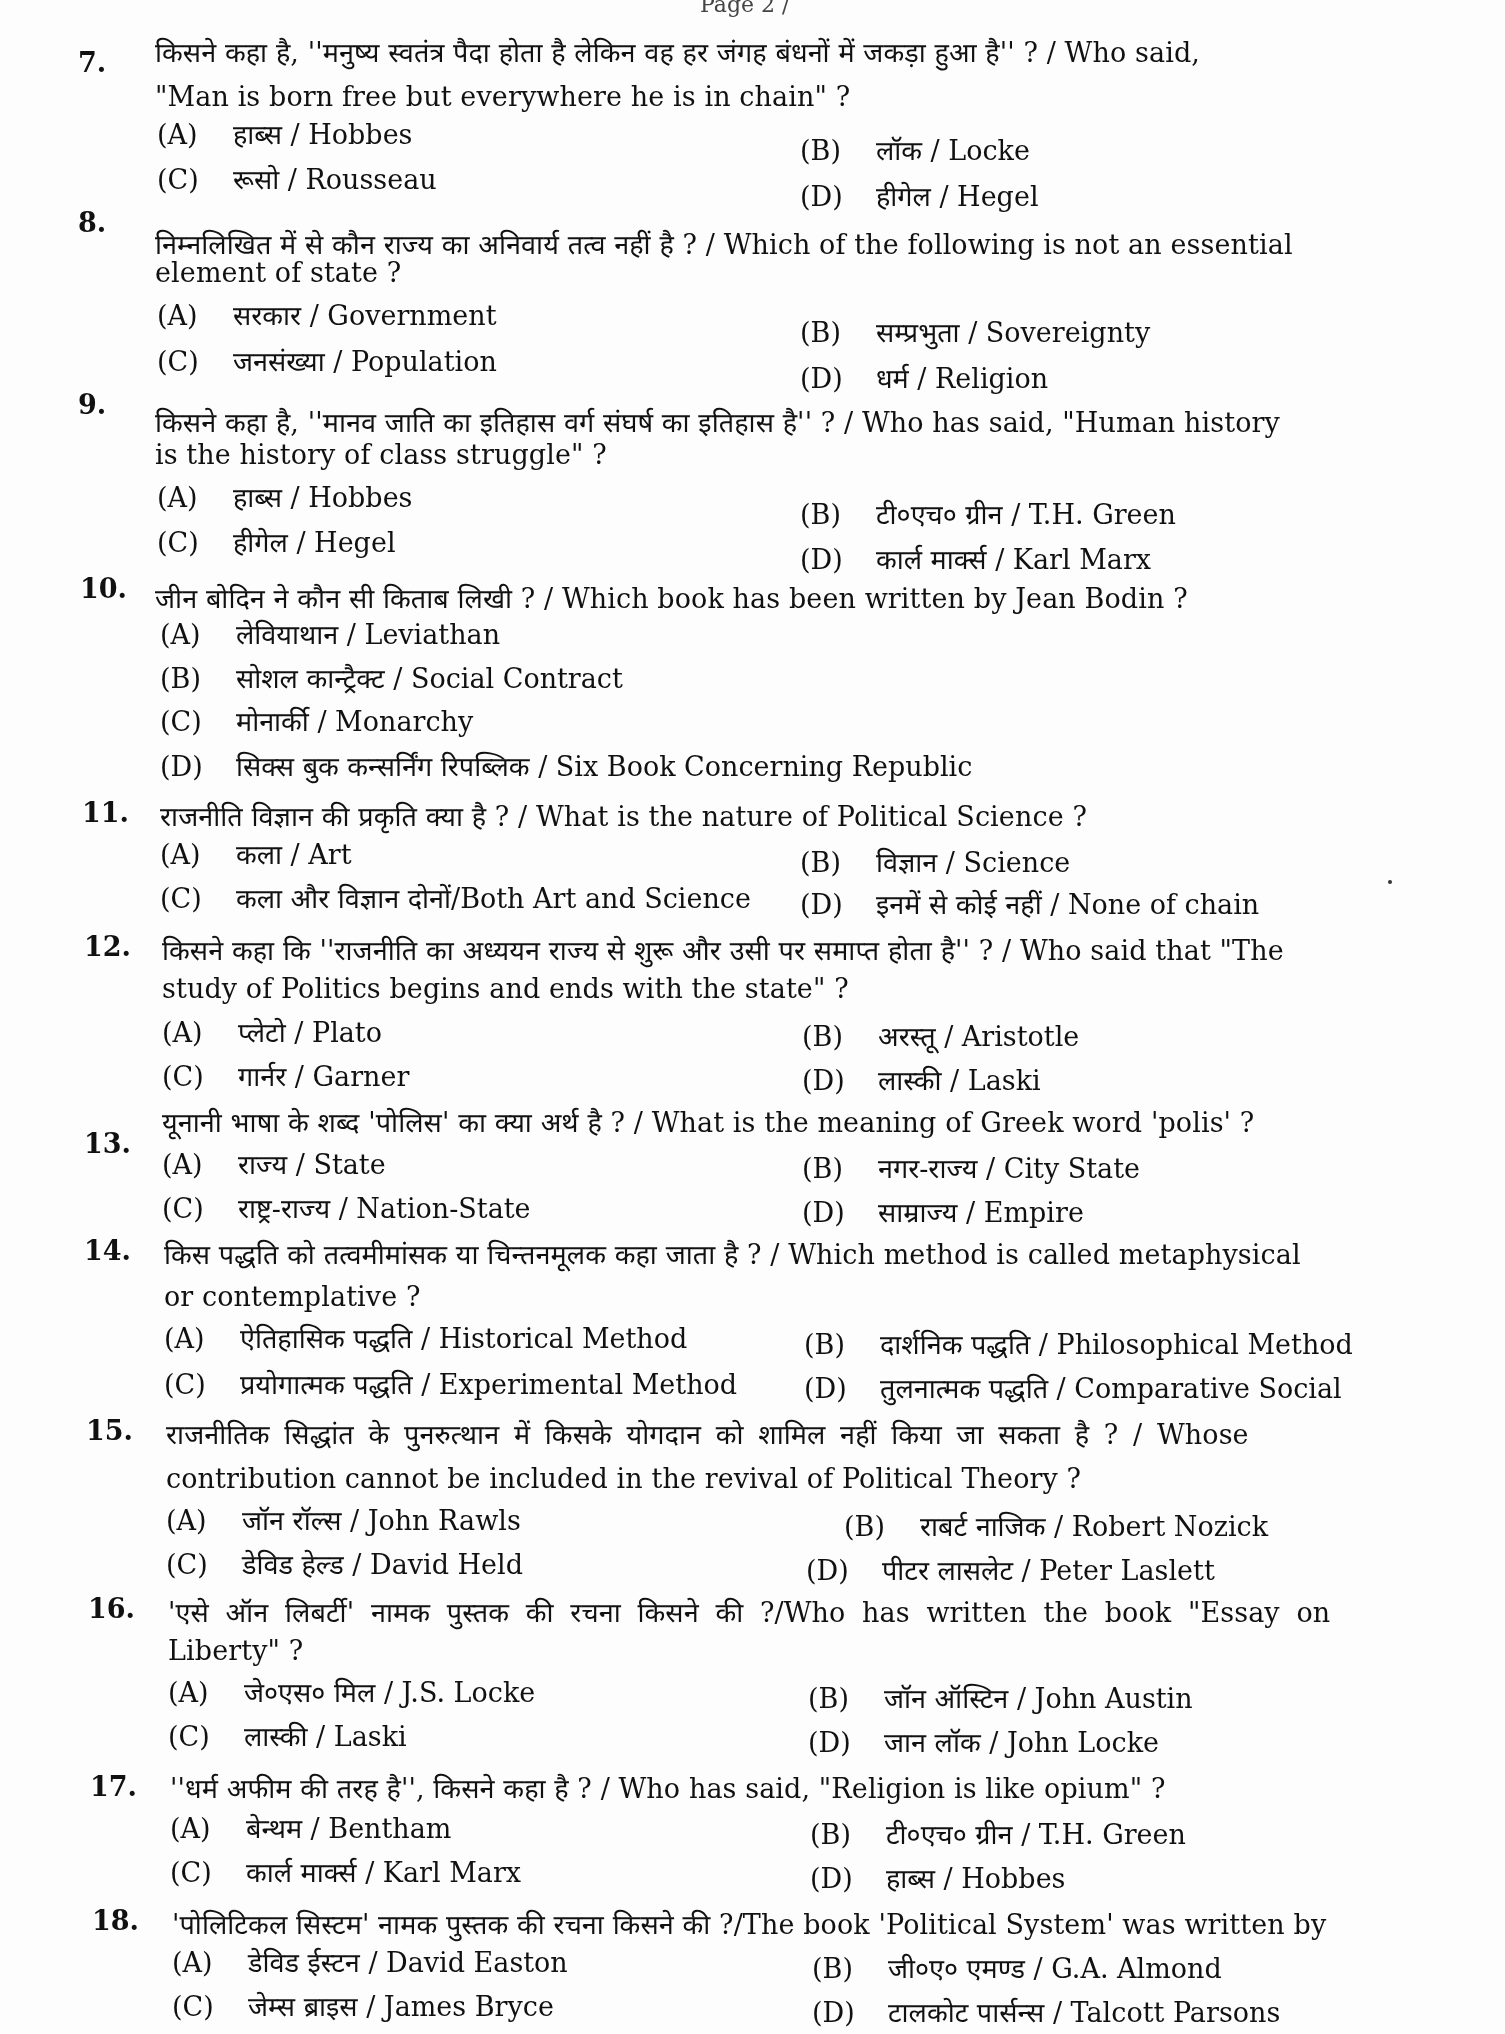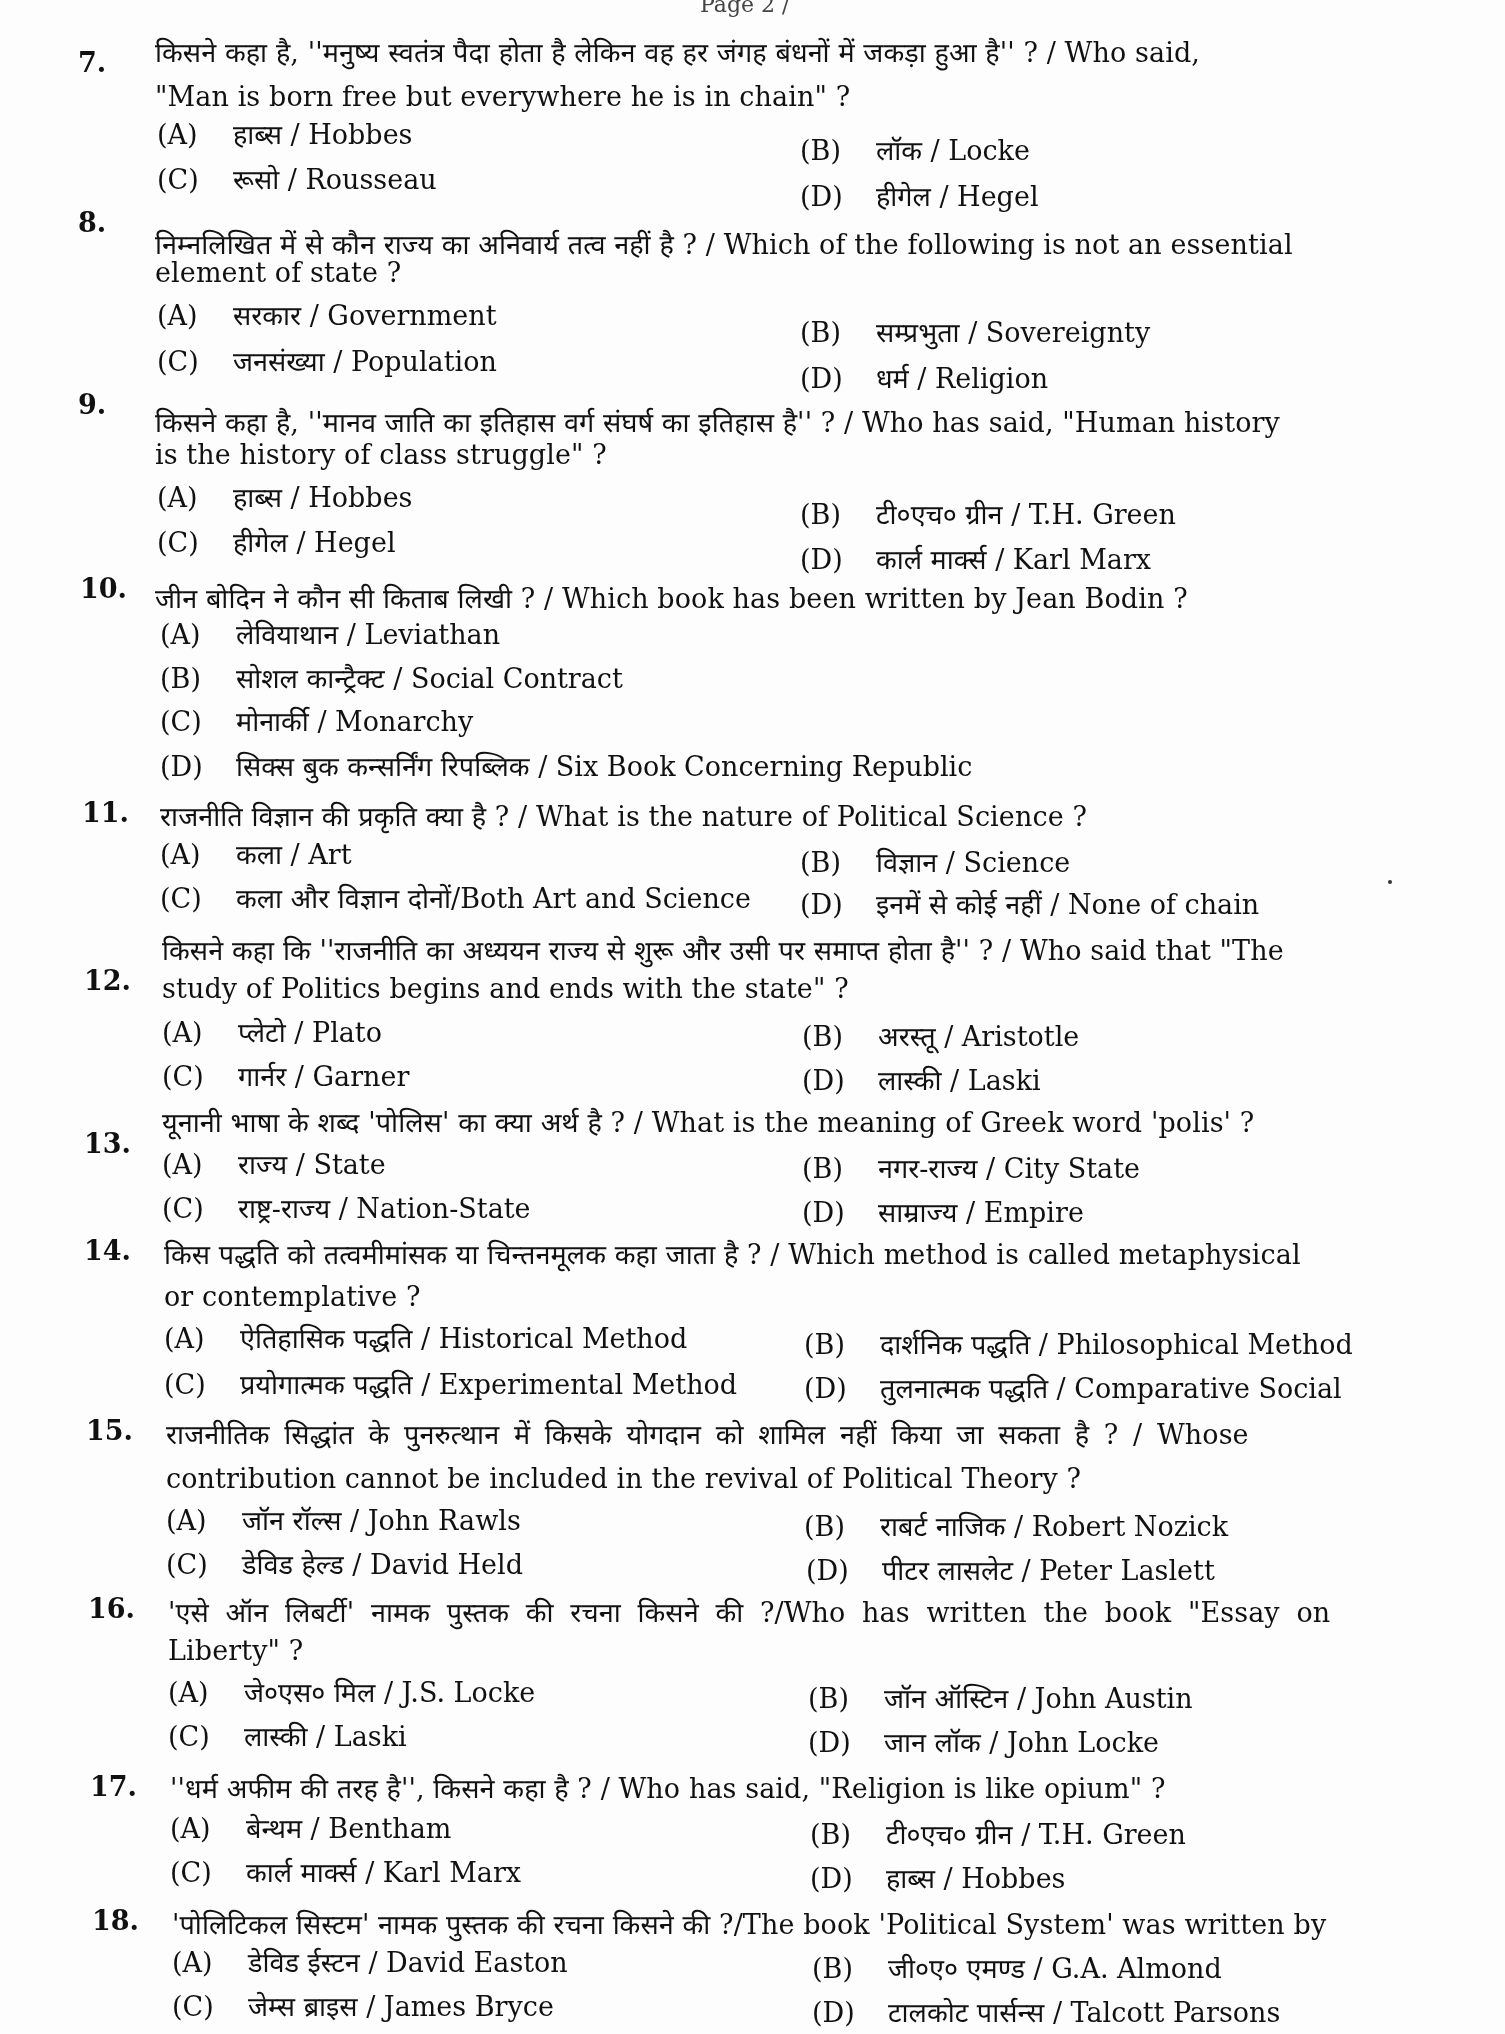--- a/index.html
+++ b/index.html
@@ -62,21 +62,21 @@
     <div class="qnum" style="left:82px;top:796px">11.</div>
     <div class="line" style="left:160px;top:800px">राजनीति विज्ञान की प्रकृति क्या है ? / What is the nature of Political Science ?</div>
     <div class="opt" style="left:160px;top:838px"><span class="lbl">(A)</span><span>कला / Art</span></div>
     <div class="opt" style="left:800px;top:846px"><span class="lbl">(B)</span><span>विज्ञान / Science</span></div>
     <div class="opt" style="left:160px;top:882px"><span class="lbl">(C)</span><span>कला और विज्ञान दोनों/Both Art and Science</span></div>
     <div class="opt" style="left:800px;top:888px"><span class="lbl">(D)</span><span>इनमें से कोई नहीं / None of chain</span></div>
     <div class="speck" style="left:1388px;top:880px"></div>
   </div>
 
   <div>
-    <div class="qnum" style="left:84px;top:964px">12.</div>
+    <div class="qnum" style="left:84px;top:930px">12.</div>
     <div class="line" style="left:162px;top:934px">किसने कहा कि ''राजनीति का अध्ययन राज्य से शुरू और उसी पर समाप्त होता है'' ? / Who said that "The</div>
     <div class="line" style="left:162px;top:972px">study of Politics begins and ends with the state" ?</div>
     <div class="opt" style="left:162px;top:1016px"><span class="lbl">(A)</span><span>प्लेटो / Plato</span></div>
     <div class="opt" style="left:802px;top:1020px"><span class="lbl">(B)</span><span>अरस्तू / Aristotle</span></div>
     <div class="opt" style="left:162px;top:1060px"><span class="lbl">(C)</span><span>गार्नर / Garner</span></div>
     <div class="opt" style="left:802px;top:1064px"><span class="lbl">(D)</span><span>लास्की / Laski</span></div>
   </div>
 
   <div>
     <div class="qnum" style="left:84px;top:1127px">13.</div>
@@ -95,21 +95,21 @@
     <div class="opt" style="left:804px;top:1328px"><span class="lbl">(B)</span><span>दार्शनिक पद्धति / Philosophical Method</span></div>
     <div class="opt" style="left:164px;top:1368px"><span class="lbl">(C)</span><span>प्रयोगात्मक पद्धति / Experimental Method</span></div>
     <div class="opt" style="left:804px;top:1372px"><span class="lbl">(D)</span><span>तुलनात्मक पद्धति / Comparative Social</span></div>
   </div>
 
   <div>
     <div class="qnum" style="left:86px;top:1414px">15.</div>
     <div class="line" style="left:166px;top:1418px;word-spacing:6px">राजनीतिक सिद्धांत के पुनरुत्थान में किसके योगदान को शामिल नहीं किया जा सकता है ? / Whose</div>
     <div class="line" style="left:166px;top:1462px">contribution cannot be included in the revival of Political Theory ?</div>
     <div class="opt" style="left:166px;top:1504px"><span class="lbl">(A)</span><span>जॉन रॉल्स / John Rawls</span></div>
-    <div class="opt" style="left:804px;top:1510px"><span class="lbl">(B)</span><span>राबर्ट नाजिक / Robert Nozick</span></div>
+    <div class="opt" style="left:844px;top:1510px"><span class="lbl">(B)</span><span>राबर्ट नाजिक / Robert Nozick</span></div>
     <div class="opt" style="left:166px;top:1548px"><span class="lbl">(C)</span><span>डेविड हेल्ड / David Held</span></div>
     <div class="opt" style="left:806px;top:1554px"><span class="lbl">(D)</span><span>पीटर लासलेट / Peter Laslett</span></div>
   </div>
 
   <div>
     <div class="qnum" style="left:88px;top:1592px">16.</div>
     <div class="line" style="left:168px;top:1596px;word-spacing:8px">'एसे ऑन लिबर्टी' नामक पुस्तक की रचना किसने की ?/Who has written the book "Essay on</div>
     <div class="line" style="left:168px;top:1634px">Liberty" ?</div>
     <div class="opt" style="left:168px;top:1676px"><span class="lbl">(A)</span><span>जे०एस० मिल / J.S. Locke</span></div>
     <div class="opt" style="left:808px;top:1682px"><span class="lbl">(B)</span><span>जॉन ऑस्टिन / John Austin</span></div>

